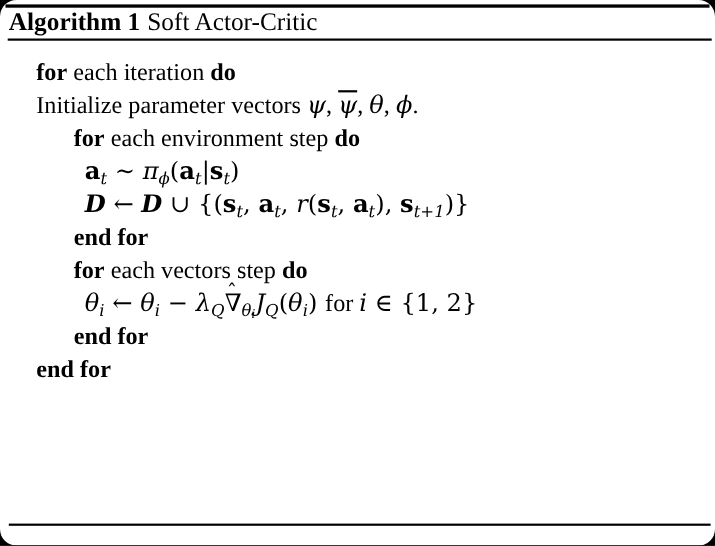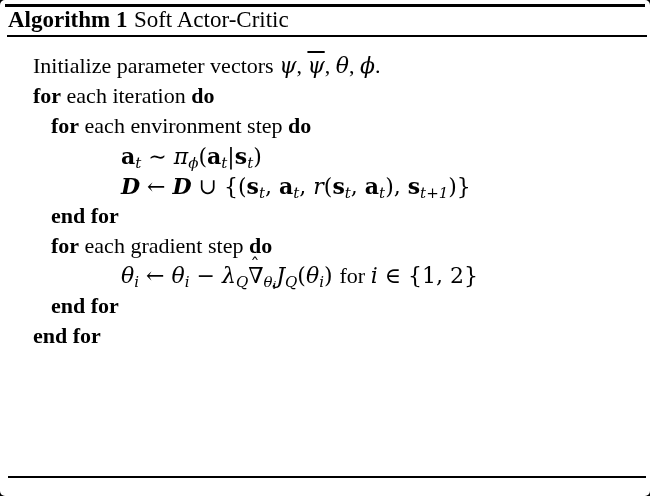--- a/index.html
+++ b/index.html
@@ -13,21 +13,21 @@
     height: 496px;
     background: #000;
     overflow: hidden;
     font-family: "Liberation Serif", "DejaVu Serif", serif;
     color: #000;
   }
   .page {
     position: absolute;
     inset: 0;
     background: #ffffff;
-    border-radius: 5px;
+    border-radius: 15px;
   }
   .rule-top {
     position: absolute;
     top: 4px;
     left: 5px;
     right: 5px;
     height: 3px;
     background: #000;
   }
   .rule-mid {
@@ -64,22 +64,22 @@
     left: 0;
     right: 0;
   }
   .line {
     height: 30px;
     line-height: 30px;
     font-size: 22px;
     white-space: nowrap;
   }
   .indent-0 { padding-left: 33px; }
-  .indent-1 { padding-left: 51px; }
-  .indent-2 { padding-left: 77px; margin-left: 44px; }
+  .indent-1 { padding-left: 67px; }
+  .indent-2 { padding-left: 77px; }
 
   
   .b  { font-weight: bold; }                                   
   .i  { font-style: italic; font-family: "DejaVu Serif", "Liberation Serif", serif; }
   .m  { font-family: "DejaVu Serif", "Liberation Serif", serif; } 
   .v  { font-weight: bold; font-family: "DejaVu Serif", "Liberation Serif", serif; } 
   .cal {
     font-style: italic;
     font-weight: 600;
     font-family: "DejaVu Serif", "Liberation Serif", serif;
@@ -99,26 +99,26 @@
 <body>
 
 <div class="screen">
   <div class="page">
     <div class="rule-top"></div>
     <div class="title">
       <span class="bold">Algorithm 1</span><span class="rest">Soft Actor-Critic</span>
     </div>
     <div class="rule-mid"></div>
     <div class="content">
+        <div class="line indent-0"><span class="b">for</span><span class="r"> each iteration </span><span class="b">do</span></div>
         <div class="line indent-0"><span class="r">Initialize parameter vectors </span><span class="i">ψ</span><span class="r">, </span><span class="i bar">ψ</span><span class="r">, </span><span class="i">θ</span><span class="r">, </span><span class="i">ϕ</span><span class="r">.</span></div>
-        <div class="line indent-0"><span class="b">for</span><span class="r"> each iteration </span><span class="b">do</span></div>
         <div class="line indent-1"><span class="b">for</span><span class="r"> each environment step </span><span class="b">do</span></div>
         <div class="line indent-2"><span class="v">a</span><span class="sub i">t</span><span class="m"> ∼ </span><span class="i">π</span><span class="sub i">ϕ</span><span class="m">(</span><span class="v">a</span><span class="sub i">t</span><span class="m">|</span><span class="v">s</span><span class="sub i">t</span><span class="m">)</span></div>
         <div class="line indent-2"><span class="cal">D</span><span class="m"> ← </span><span class="cal">D</span><span class="m"> ∪ {(</span><span class="v">s</span><span class="sub i">t</span><span class="m">, </span><span class="v">a</span><span class="sub i">t</span><span class="m">, </span><span class="i">r</span><span class="m">(</span><span class="v">s</span><span class="sub i">t</span><span class="m">, </span><span class="v">a</span><span class="sub i">t</span><span class="m">), </span><span class="v">s</span><span class="sub i">t+1</span><span class="m">)}</span></div>
         <div class="line indent-1"><span class="b">end for</span></div>
-        <div class="line indent-1"><span class="b">for</span><span class="r"> each gradient step </span><span class="b">do</span></div>
+        <div class="line indent-1"><span class="b">for</span><span class="r"> each vectors step </span><span class="b">do</span></div>
         <div class="line indent-2"><span class="i">θ</span><span class="sub i">i</span><span class="m"> ← </span><span class="i">θ</span><span class="sub i">i</span><span class="m"> − </span><span class="i">λ</span><span class="sub i">Q</span><span class="m">∇</span><span class="hat">ˆ</span><span class="sub i">θ</span><span class="sub2 i">i</span><span class="i">J</span><span class="sub i">Q</span><span class="m">(</span><span class="i">θ</span><span class="sub i">i</span><span class="m">) </span><span class="r">for </span><span class="i">i</span><span class="m"> ∈ {1, 2}</span></div>
         <div class="line indent-1"><span class="b">end for</span></div>
         <div class="line indent-0"><span class="b">end for</span></div>
       </div>
     <div class="rule-bottom"></div>
   </div>
 </div>
 
 </body></html>

